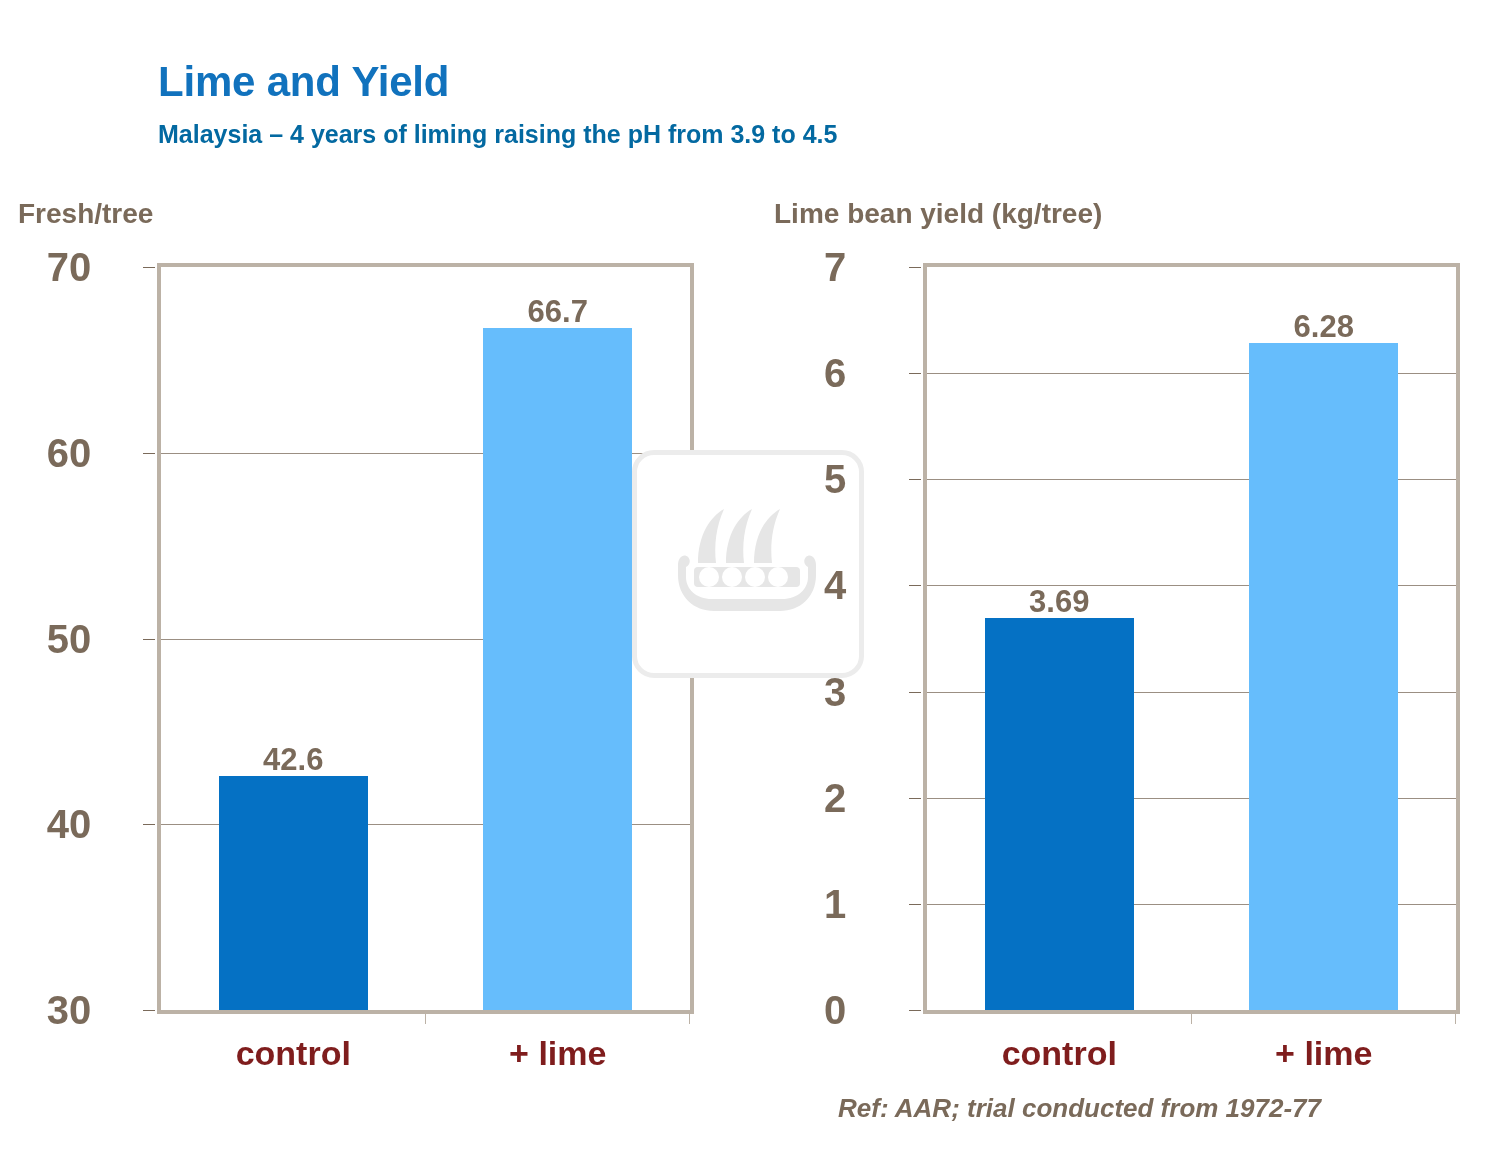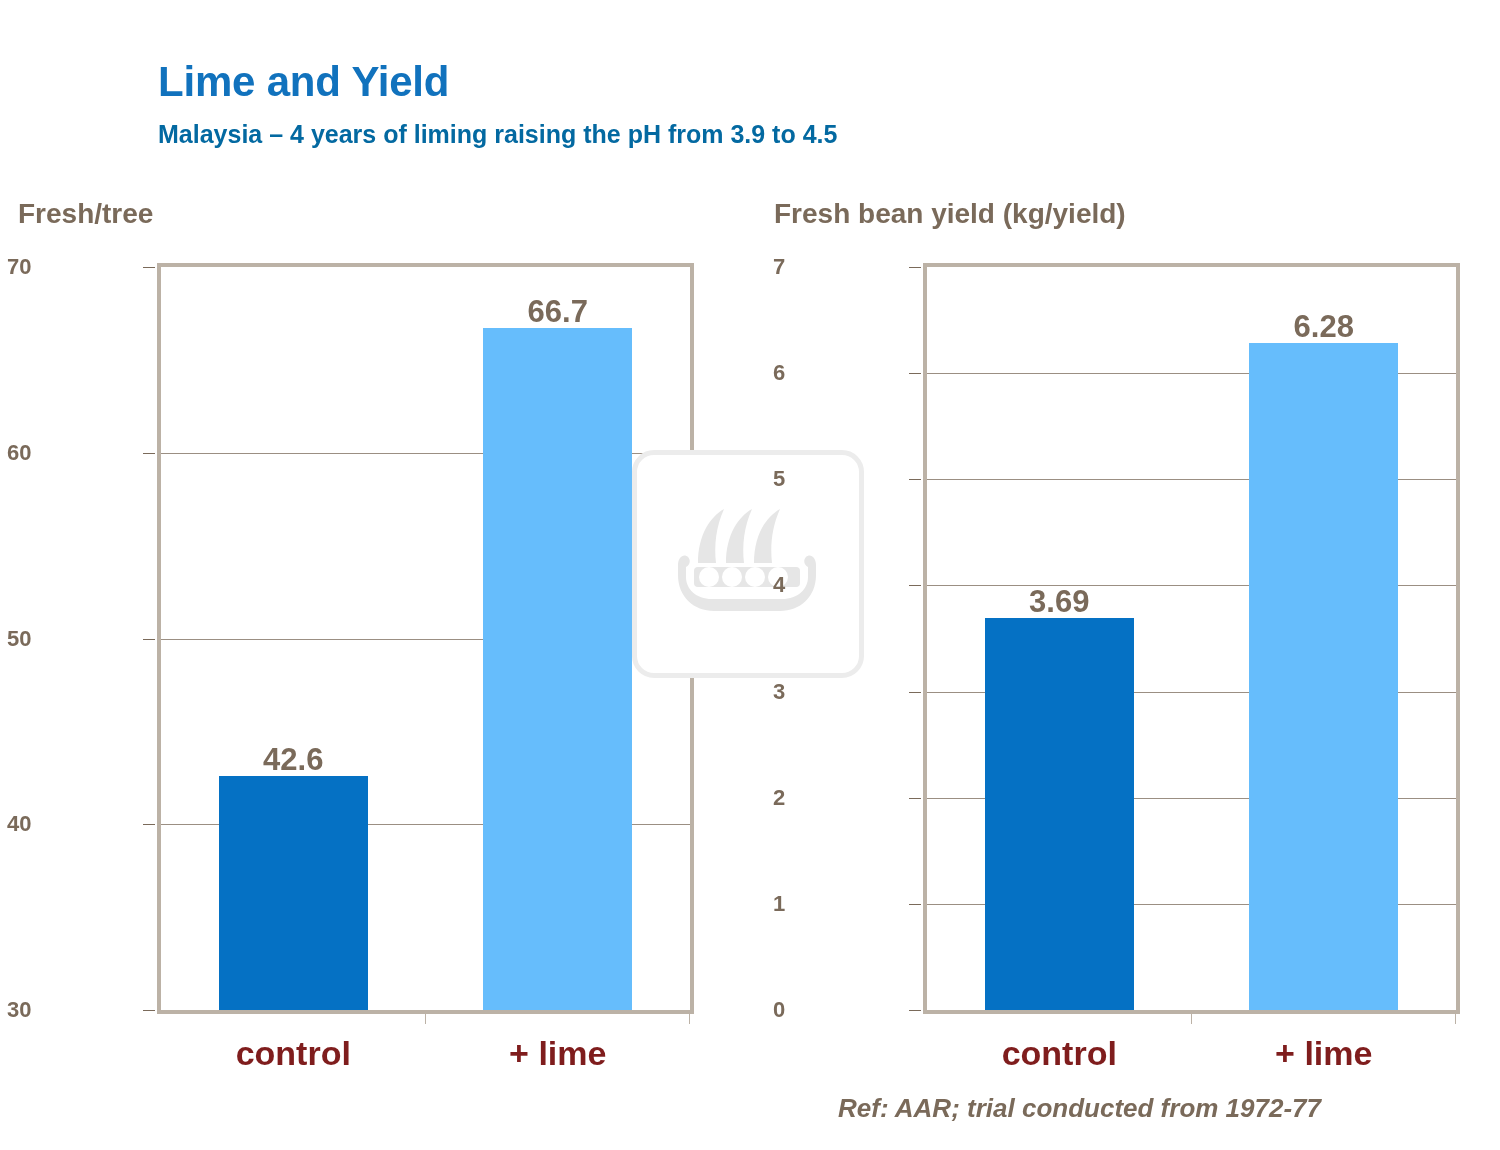--- a/index.html
+++ b/index.html
@@ -85,24 +85,24 @@
   .tick-mark-x {
     position: absolute;
     width: 1px;
     height: 12px;
     background: #bcb2a6;
   }
 
   
   .ytick-label {
     position: absolute;
-    font-size: 22px;
-    font-weight: bold;
-    color: #7a6a5a;
-    text-align: left;
+    font-size: 40px;
+    font-weight: bold;
+    color: #7a6a5a;
+    text-align: center;
     transform: translateY(-50%);
     white-space: nowrap;
   }
 
   
   .bar {
     position: absolute;
     bottom: 0;
   }
   .bar-dark  { background: #0571c4; }
@@ -179,21 +179,21 @@
 <div class="plot-frame" id="plot-left">
   <div class="plot-inner" id="plot-left-inner">
       <div class="gridline" style="top: 557.25px;"></div>
       <div class="gridline" style="top: 371.5px;"></div>
       <div class="gridline" style="top: 185.75px;"></div>
       <div class="bar bar-dark" style="left: 58px; width: 149px; height: 234.045px; background: rgb(5, 113, 196);"></div>
       <div class="bar bar-light" style="left: 322px; width: 149px; height: 681.702px; background: rgb(102, 189, 252);"></div>
     </div>
 </div>
 
-<div class="panel-title" id="panel-title-right">Fresh bean yield (kg/yield)</div>
+<div class="panel-title" id="panel-title-right">Lime bean yield (kg/tree)</div>
 
 <div class="plot-frame" id="plot-right">
   <div class="plot-inner" id="plot-right-inner">
       <div class="gridline" style="top: 636.857px;"></div>
       <div class="gridline" style="top: 530.714px;"></div>
       <div class="gridline" style="top: 424.571px;"></div>
       <div class="gridline" style="top: 318.429px;"></div>
       <div class="gridline" style="top: 212.286px;"></div>
       <div class="gridline" style="top: 106.143px;"></div>
       <div class="bar bar-dark" style="left: 58px; width: 149px; height: 391.667px; background: rgb(5, 113, 196);"></div>

